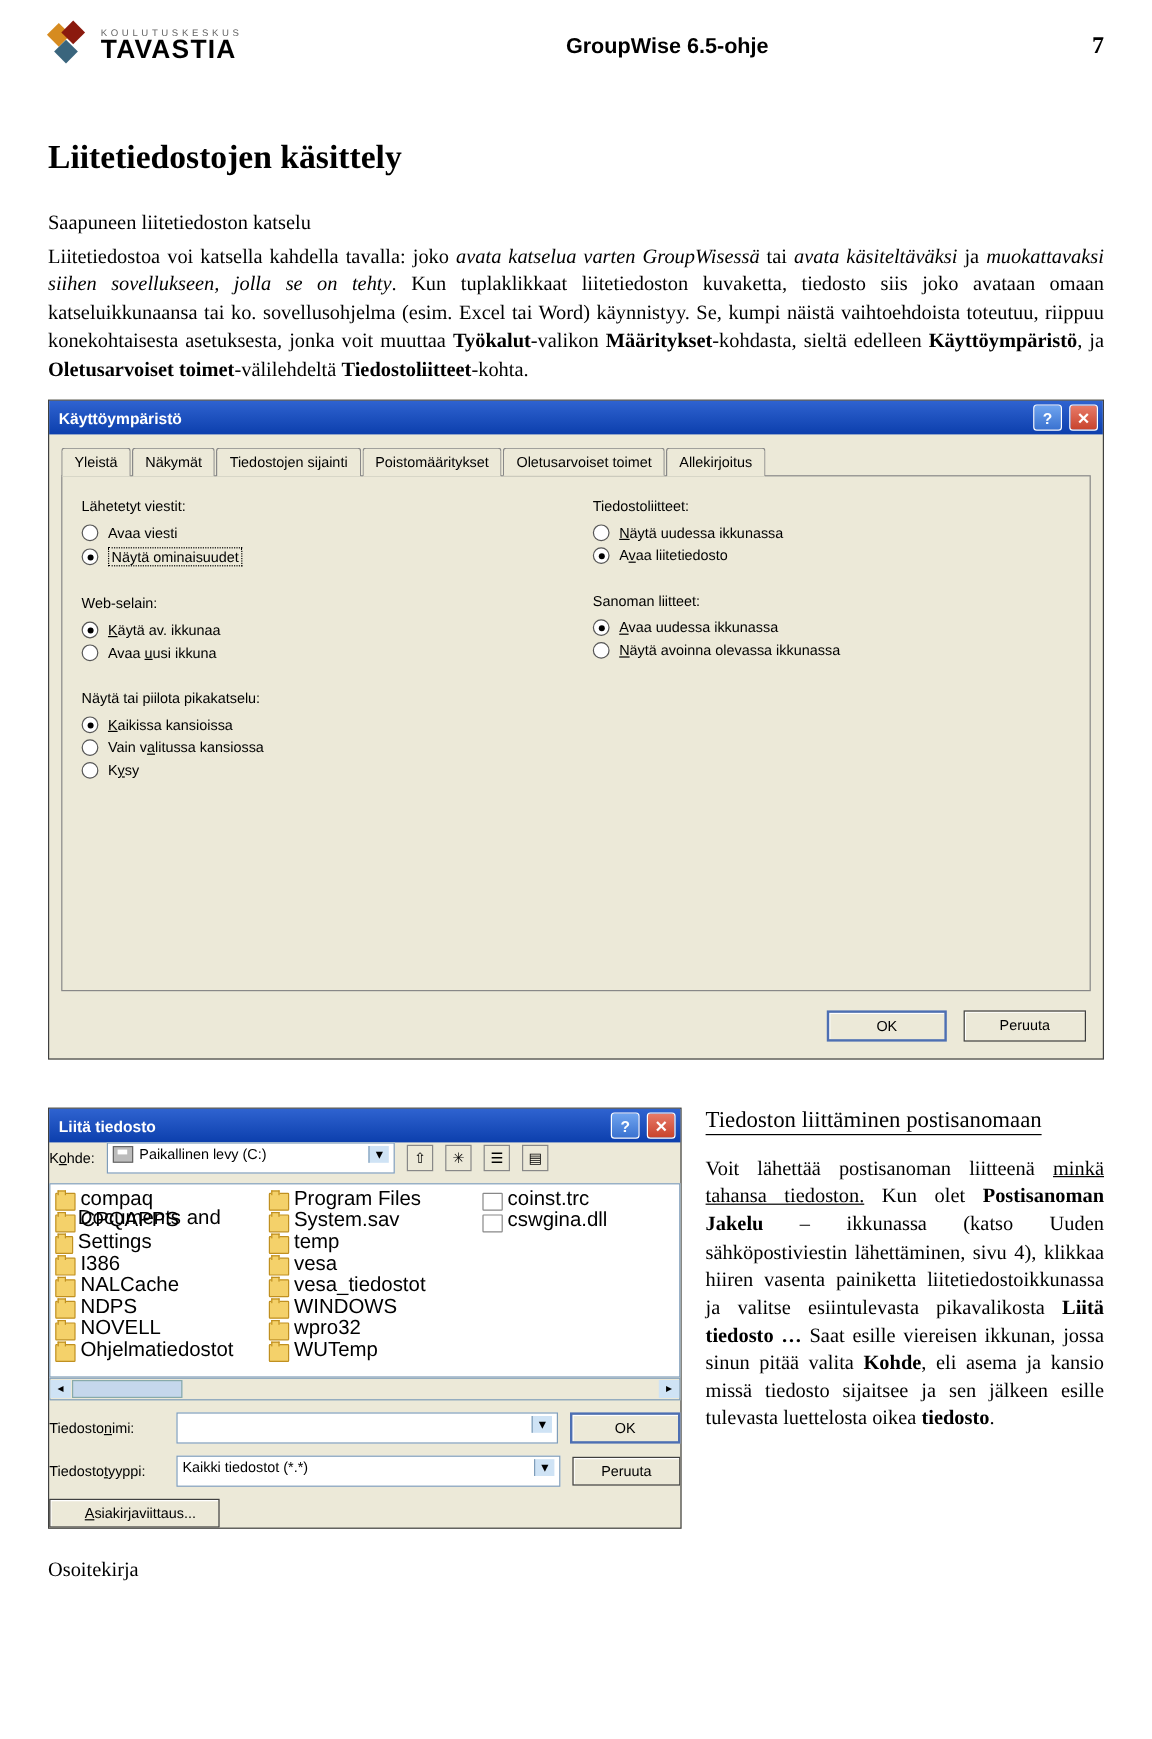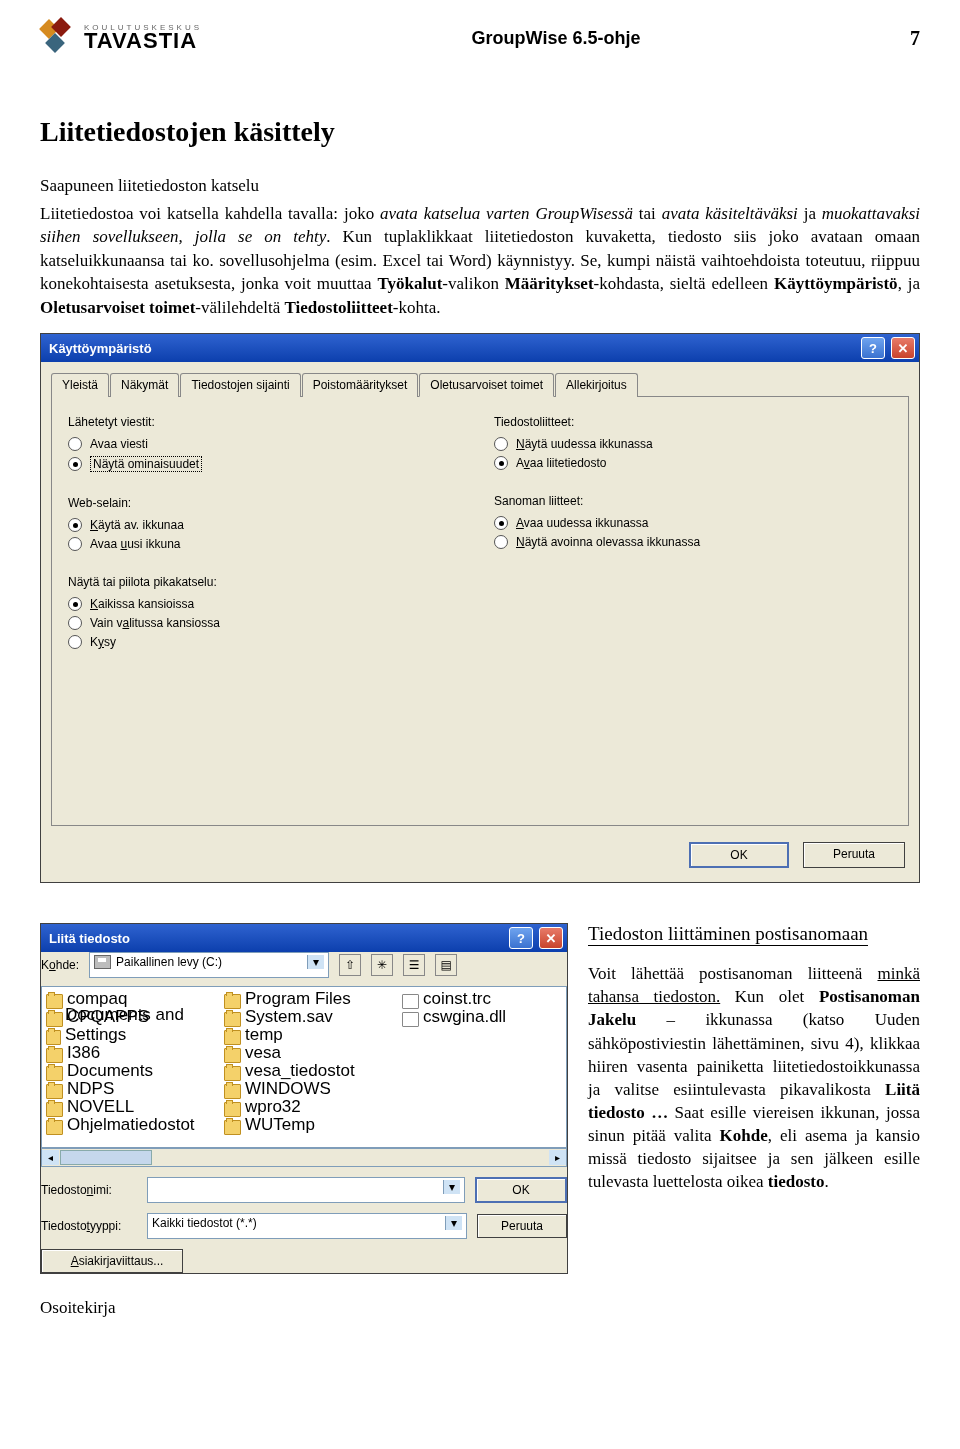--- a/index.html
+++ b/index.html
@@ -218,21 +218,21 @@
             <div class="fitem">
               <span class="fico"></span>
               <span>Documents and Settings</span>
             </div>
             <div class="fitem">
               <span class="fico"></span>
               <span>I386</span>
             </div>
             <div class="fitem">
               <span class="fico"></span>
-              <span>Documents</span>
+              <span>NALCache</span>
             </div>
             <div class="fitem">
               <span class="fico"></span>
               <span>NDPS</span>
             </div>
             <div class="fitem">
               <span class="fico"></span>
               <span>NOVELL</span>
             </div>
             <div class="fitem">

